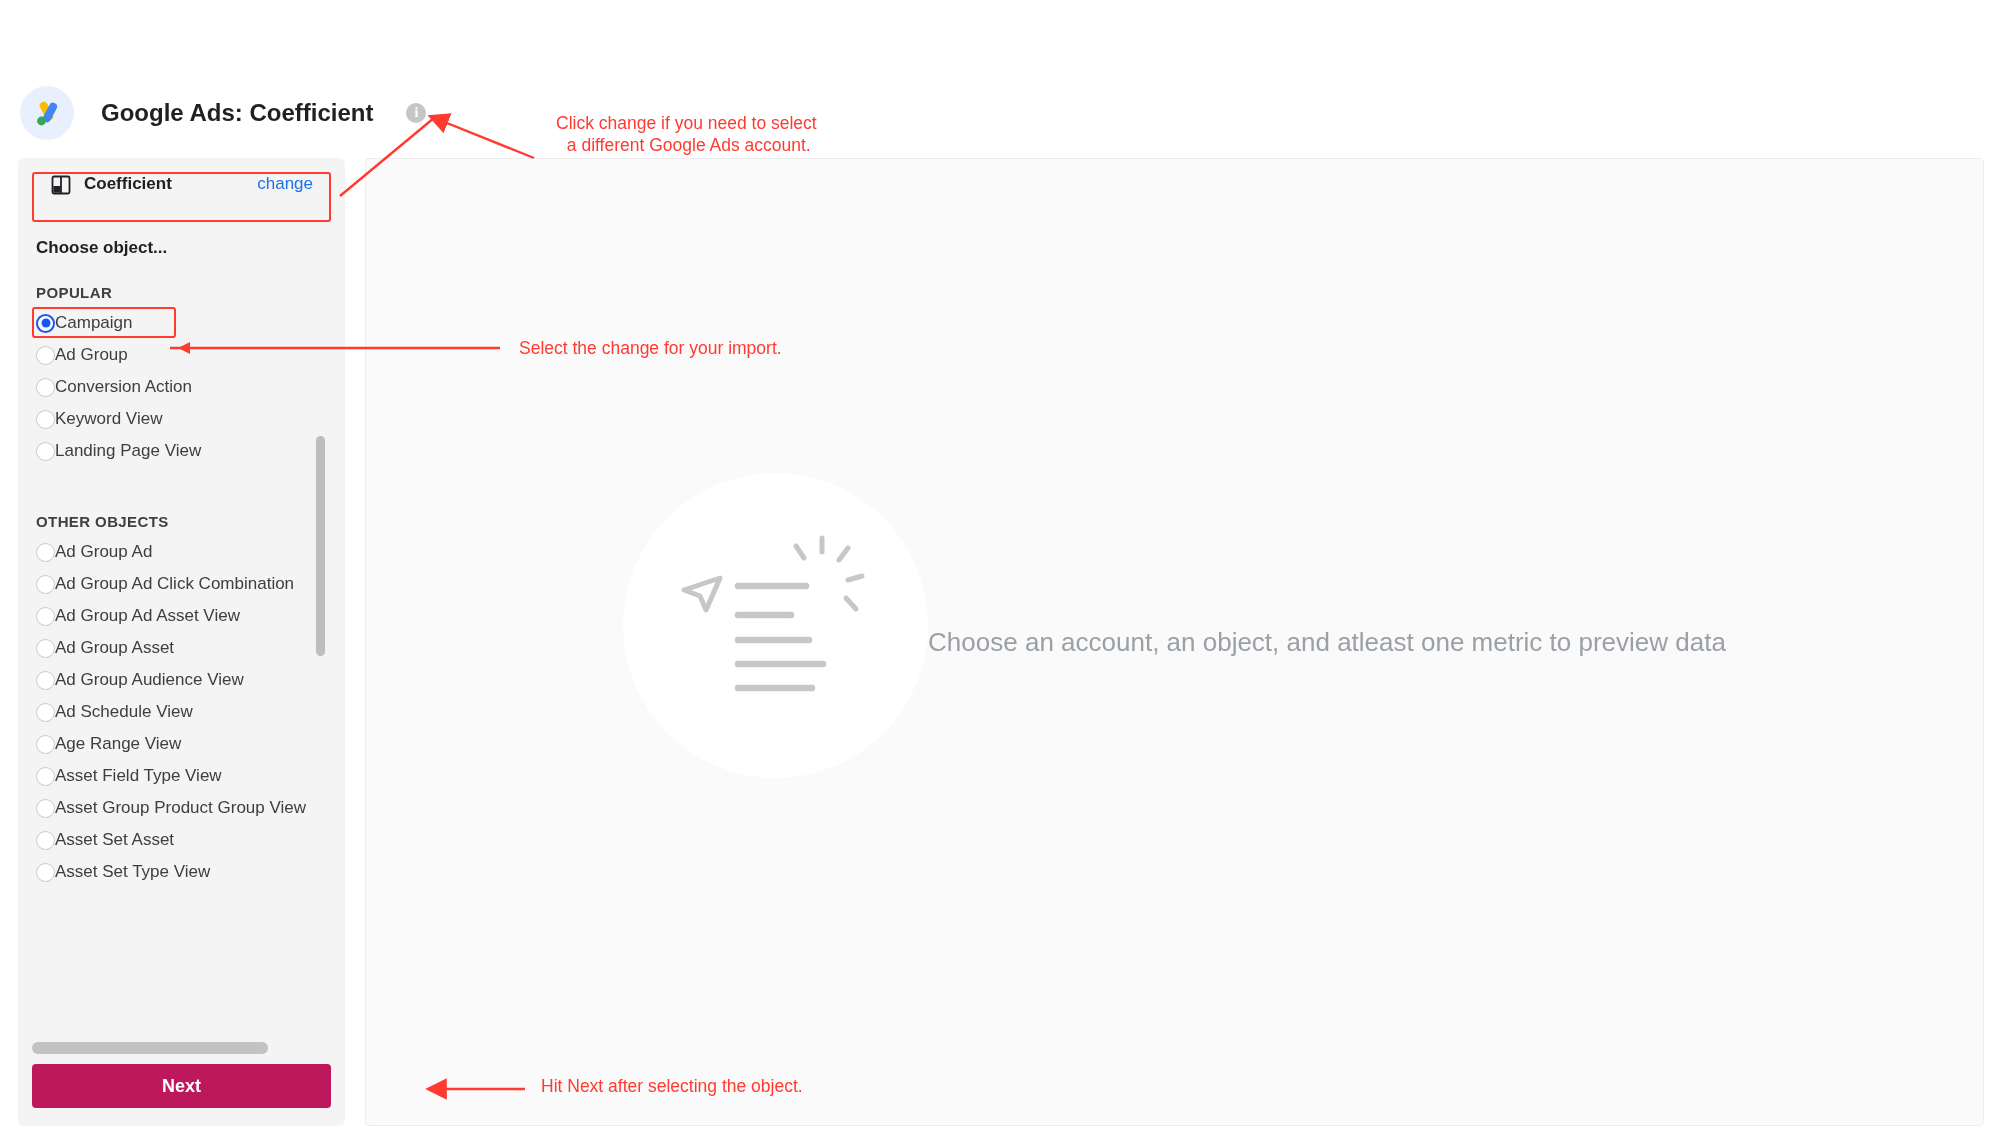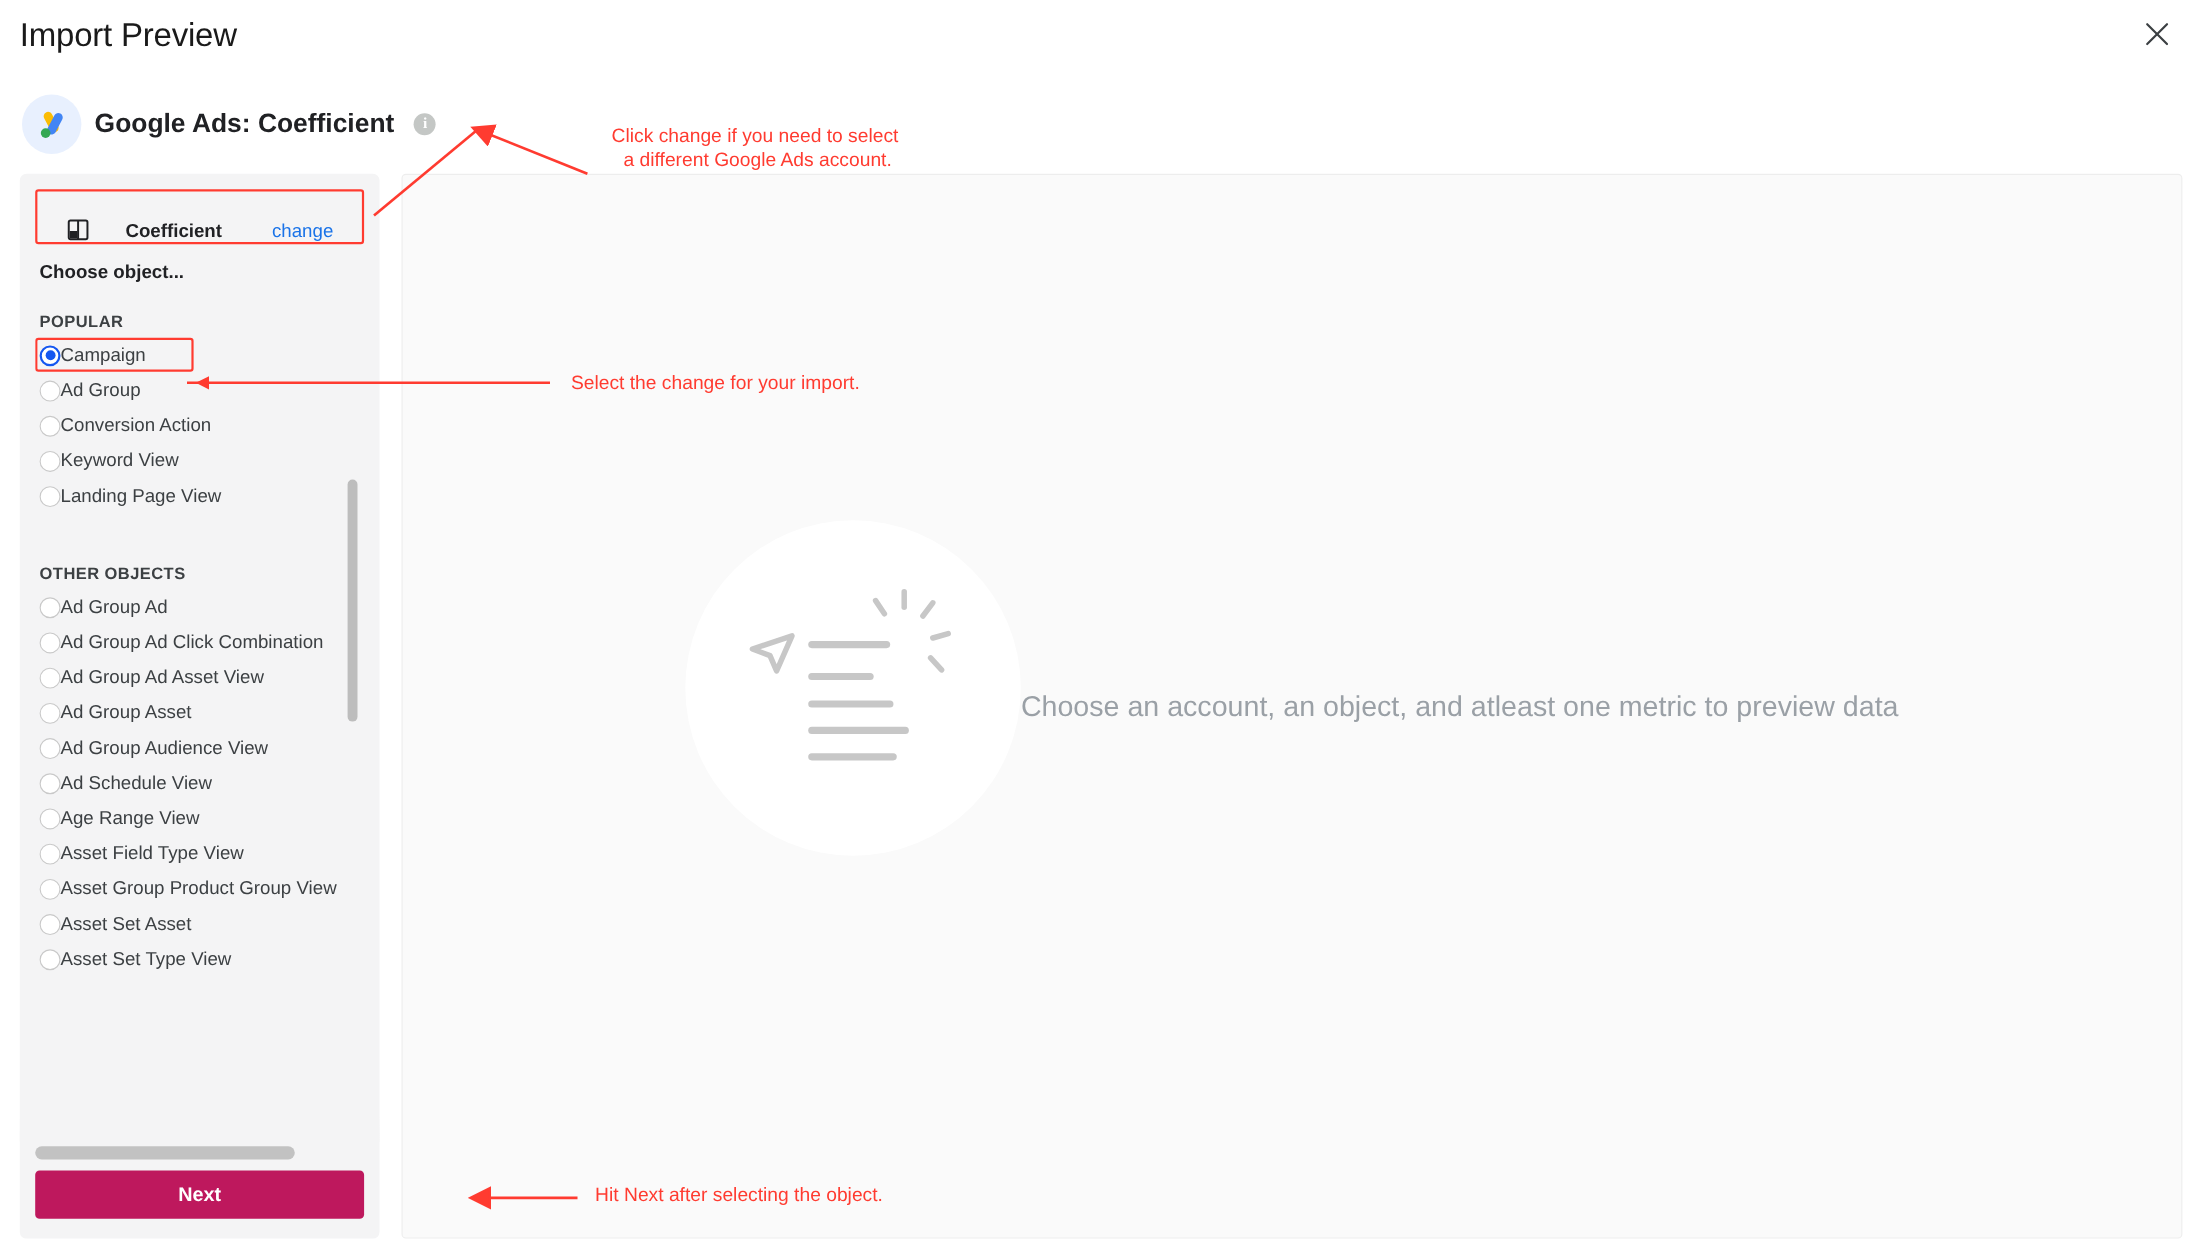--- a/index.html
+++ b/index.html
@@ -23,21 +23,21 @@
   .close-icon {
     position: absolute; right: 22px; top: 14px;
     width: 34px; height: 34px; cursor: pointer;
     display: flex; align-items: center; justify-content: center;
   }
   .close-icon svg { display: block; }
 
   
   .conn-header {
     position: absolute; left: 20px; top: 86px;
-    display: flex; align-items: center; gap: 12px;
+    display: flex; align-items: center; gap: 27px;
   }
   .gads-logo {
     width: 54px; height: 54px; border-radius: 50%;
     background: #e8f0fe;
     display: flex; align-items: center; justify-content: center;
   }
   .conn-title { font-size: 24px; font-weight: 700; color: #202124; }
   .info-icon {
     width: 20px; height: 20px; border-radius: 50%;
     background: #c4c7c5; color: #fff;
@@ -50,25 +50,24 @@
   .sidebar {
     position: absolute; left: 18px; top: 158px;
     width: 327px; height: 968px;
     background: #f4f4f5;
     border-radius: 6px;
     padding: 14px 14px 0 14px;
   }
   .account-row {
     position: relative;
     height: 50px; background: #f4f4f5;
-    display: flex; align-items: flex-end;
+    display: flex; align-items: flex-start;
     border: 2px solid #ff3b30; border-radius: 3px;
-    padding: 0 26px;
+    padding: 0 16px;
     cursor: pointer;
-    gap: 20px;
   }
   .book-icon { width: 22px; height: 22px; margin-right: 12px; flex: none; }
   .account-name { font-size: 17px; font-weight: 700; color: #202124; flex: 1; }
   .change-link { font-size: 17px; color: #1a73e8; cursor: pointer; }
 
   .choose-object {
     margin-top: 16px; margin-left: 4px;
     font-size: 17px; font-weight: 700; color: #202124;
   }
 
@@ -172,29 +171,20 @@
   .anno-1 { left: 556px; top: 112px; text-align: center; }
   .anno-2 { left: 519px; top: 337px; }
   .anno-3 { left: 541px; top: 1075px; }
   .arrow-svg { position: absolute; left: 0; top: 0; pointer-events: none; }
 </style>
 </head>
 <body>
 
 <div class="page">
 
-  <div class="titlebar">
-    <div class="page-title">Import Preview</div>
-    <div class="close-icon">
-      <svg width="26" height="26" viewBox="0 0 26 26">
-        <line x1="4" y1="4" x2="22" y2="22" stroke="#3c4043" stroke-width="2" stroke-linecap="round"></line>
-        <line x1="22" y1="4" x2="4" y2="22" stroke="#3c4043" stroke-width="2" stroke-linecap="round"></line>
-      </svg>
-    </div>
-  </div>
 
   <div class="conn-header">
     <div class="gads-logo">
       <svg width="32" height="32" viewBox="0 0 32 32">
         <rect x="11.5" y="4" width="8" height="20" rx="4" transform="rotate(-28 15.5 14)" fill="#fbbc04"></rect>
         <rect x="15" y="5" width="8" height="21" rx="4" transform="rotate(28 19 15.5)" fill="#4285f4"></rect>
         <circle cx="10.5" cy="24" r="4.4" fill="#34a853"></circle>
       </svg>
     </div>
     <div class="conn-title">Google Ads: Coefficient</div>

